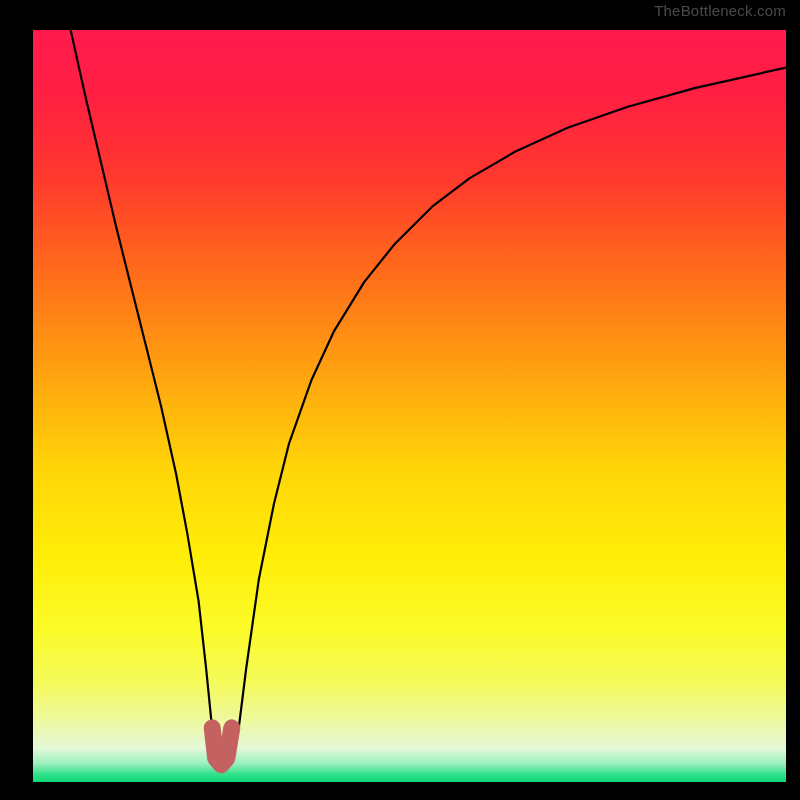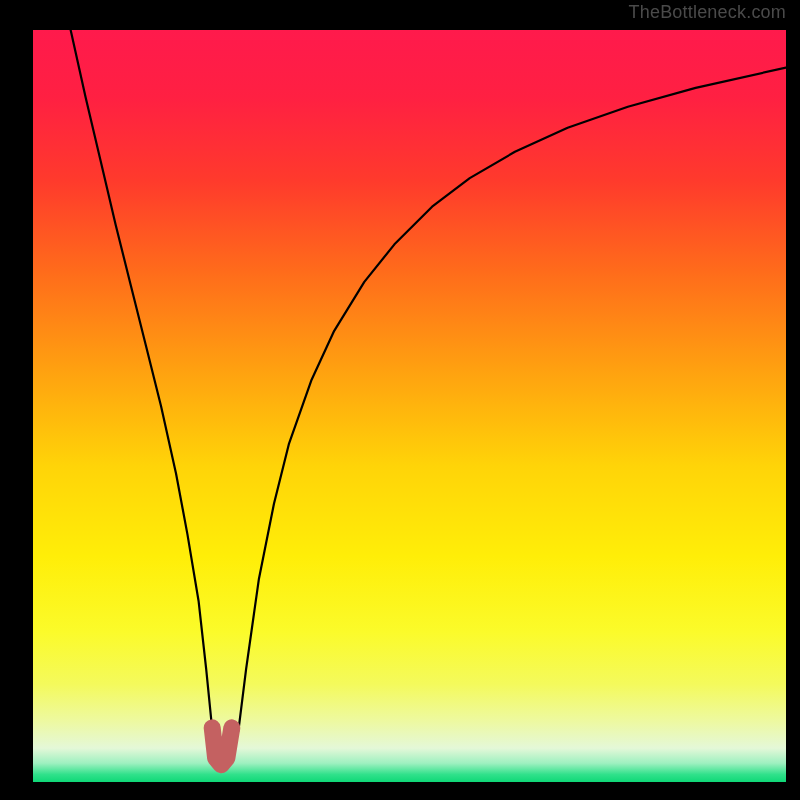--- a/index.html
+++ b/index.html
@@ -25,21 +25,21 @@
   }
   .gradient {
     position: absolute;
     inset: 0;
   }
   .watermark {
     position: absolute;
     top: 2px;
     right: 14px;
     color: #4a4a4a;
-    font-size: 18px;
+    font-size: 15px;
     font-weight: 500;
     letter-spacing: 0.2px;
     user-select: none;
   }
   svg {
     position: absolute;
     inset: 0;
   }
 </style>
 </head>

